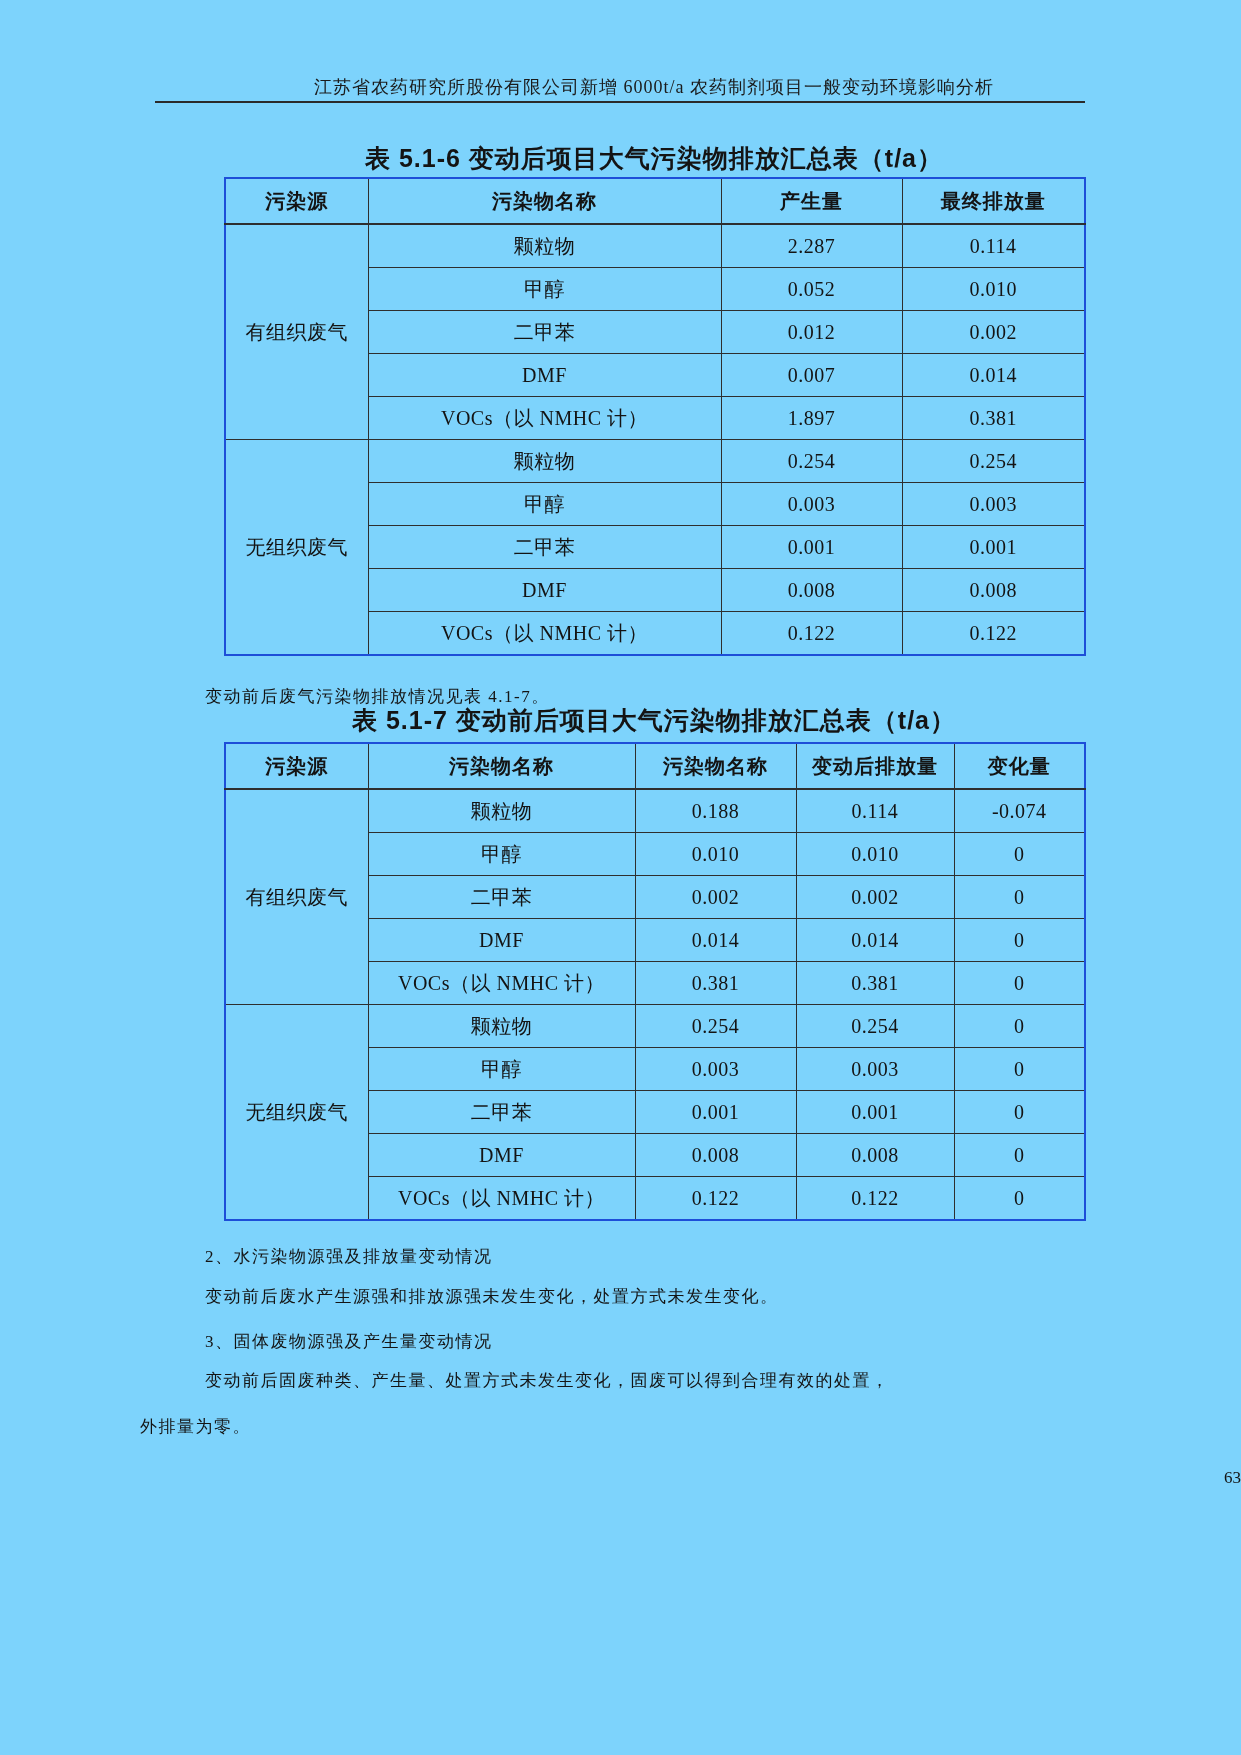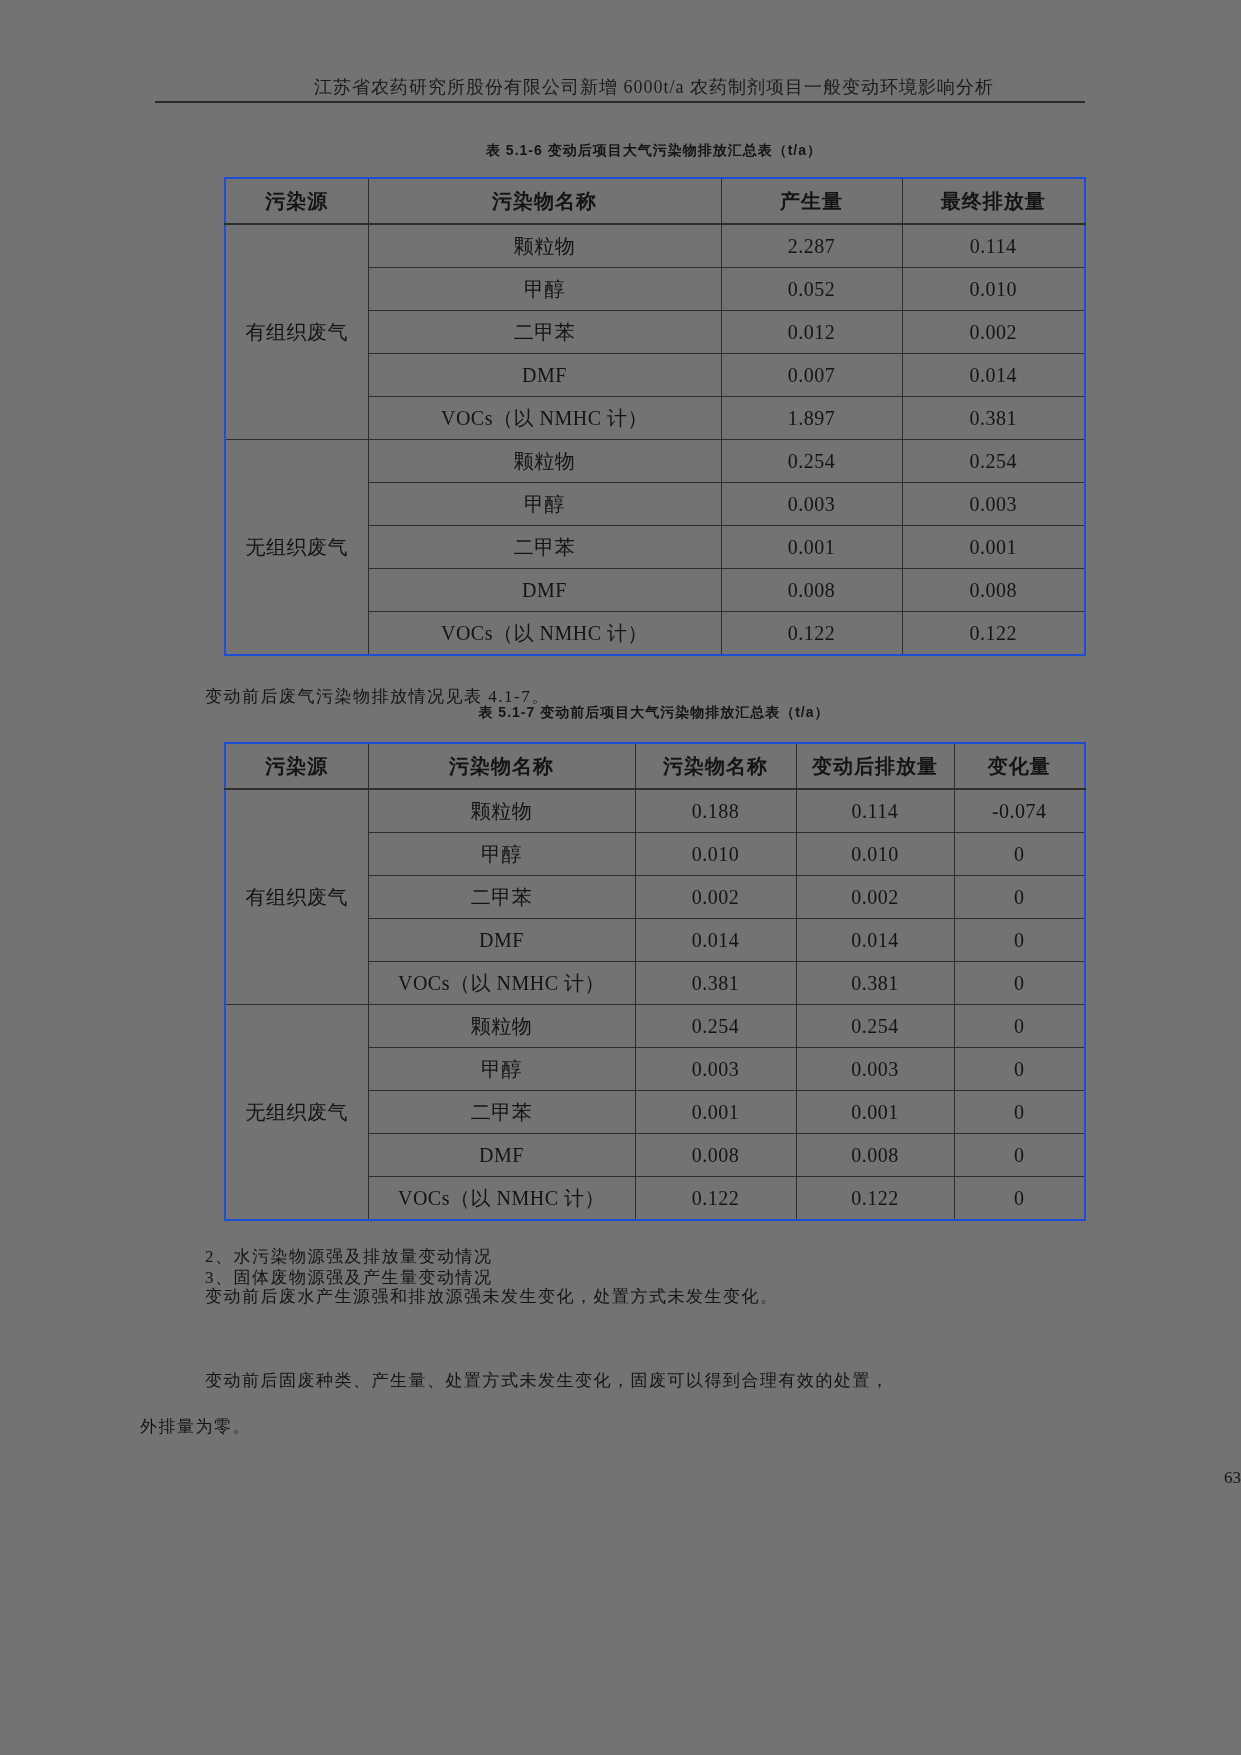--- a/index.html
+++ b/index.html
@@ -1,33 +1,33 @@
 <!DOCTYPE html>
 <html><head>
 <meta charset="utf-8">
 <style>
   html,body { margin:0; padding:0; background:#888; }
   .page {
     position:relative; width:1241px; height:1755px; margin:0 auto;
-    background:#737373; color:#141414; overflow:hidden;
+    background:#7dd3fc; color:#141414; overflow:hidden;
     font-family:"Liberation Serif","DejaVu Serif",serif;
   }
   .running-header {
     position:absolute; top:75px; left:224px; width:860px;
     text-align:center; font-size:18px; letter-spacing:1px; color:#1b1b1b;
     white-space:nowrap;
   }
   .header-rule {
     position:absolute; top:101px; left:155px; width:930px; height:2px;
     background:#2a2a2a;
   }
   .table-title {
     position:absolute; left:224px; width:860px; text-align:center;
     font-family:"Liberation Sans","DejaVu Sans",sans-serif;
-    font-weight:700; font-size:14px; letter-spacing:1px; white-space:nowrap;
+    font-weight:700; font-size:25px; letter-spacing:1px; white-space:nowrap;
   }
   #t1-title { top:142px; }
   #t2-title { top:704px; }
   table.doc-table {
     position:absolute; left:224px; width:860px;
     border-collapse:collapse; table-layout:fixed;
     border:2px solid #1d4ed8;
   }
   #table1 { top:177px; }
   #table2 { top:742px; }
@@ -214,19 +214,19 @@
         <td>VOCs（以 NMHC 计）</td>
         <td>0.122</td>
         <td>0.122</td>
         <td>0</td>
       </tr>
     </tbody>
   </table>
 
   <p class="para indent" style="top:1226px">2、水污染物源强及排放量变动情况</p>
   <p class="para indent" style="top:1266px">变动前后废水产生源强和排放源强未发生变化，处置方式未发生变化。</p>
-  <p class="para indent" style="top:1247px">3、固体废物源强及产生量变动情况</p>
+  <p class="para indent" style="top:1311px">3、固体废物源强及产生量变动情况</p>
   <p class="para" style="top:1396px">外排量为零。</p>
   <p class="para indent" style="top:1350px">变动前后固废种类、产生量、处置方式未发生变化，固废可以得到合理有效的处置，</p>
 
   <div class="page-number">63</div>
 
 </div>
 
 </body></html>

